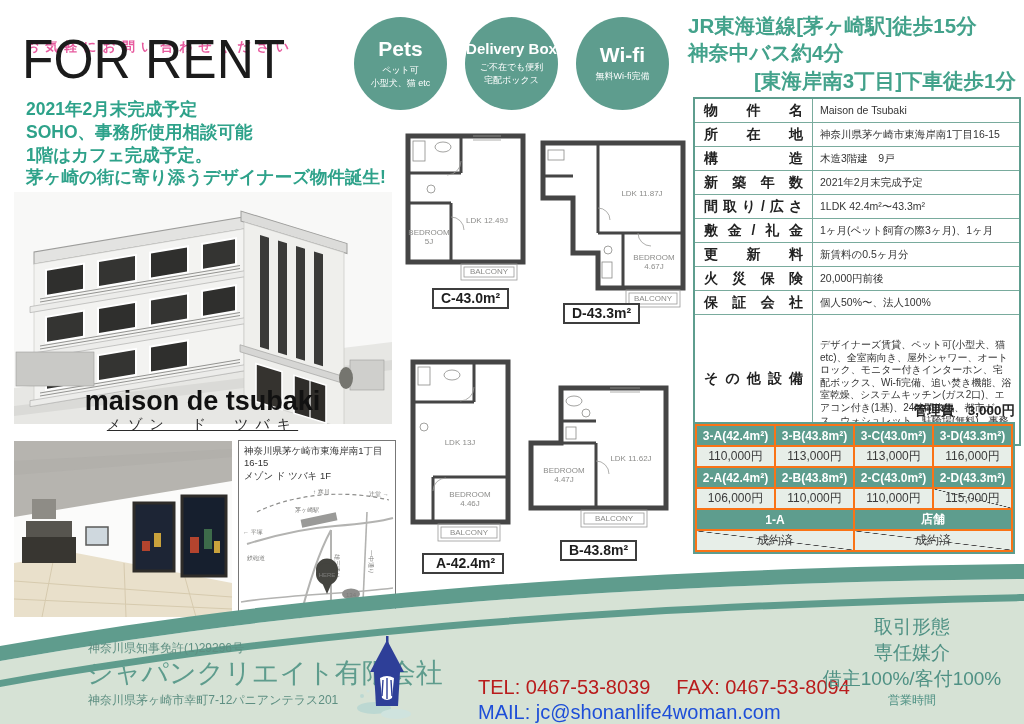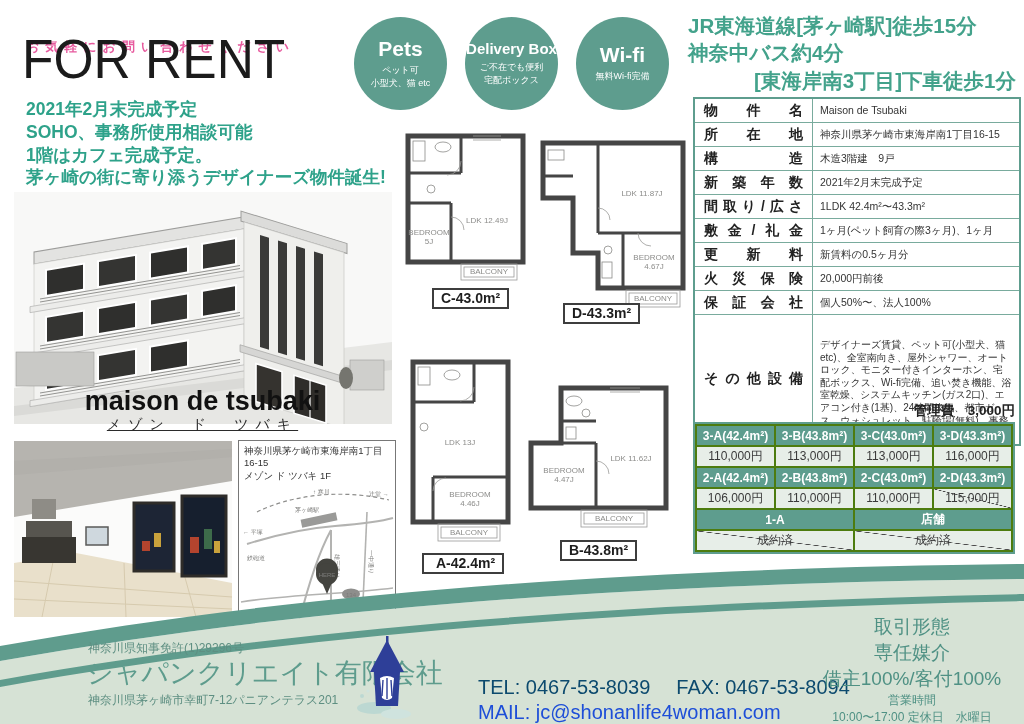--- a/index.html
+++ b/index.html
@@ -29,21 +29,21 @@
   .prow:first-child{border-top:none;}
   .prow.tall{min-height:86px;}
   .plabel{width:99px;min-width:99px;border-right:1px solid #79ab9d;display:flex;align-items:center;padding:0 9px;box-sizing:content-box;}
   .plabel span{width:100%;font-weight:bold;font-size:14px;color:#222;text-align:justify;text-align-last:justify;}
   .pvalue{flex:1;display:flex;align-items:center;font-size:10.5px;color:#333;padding:2px 7px;line-height:1.25;}
   .prow.tall .pvalue{font-size:10px;line-height:1.26;padding:4px 7px;margin-top:20px;}
 
   .mgmt{left:693px;top:402px;width:322px;text-align:right;font-size:13.5px;font-weight:bold;color:#222;}
 
   
-  .price{left:693px;top:422px;width:322px;border:2px solid #5e9d8e;background:#4d7c0f;padding:2px;box-sizing:border-box;
+  .price{left:693px;top:422px;width:322px;border:2px solid #5e9d8e;background:#f97316;padding:2px;box-sizing:border-box;
          display:grid;grid-template-columns:repeat(4,1fr);gap:2px;}
   .pcell{height:19px;display:flex;align-items:center;justify-content:center;font-size:12px;white-space:nowrap;}
   .phead{background:#5e9d8e;color:#fff;font-weight:bold;}
   .pval{background:#e7eee8;color:#3a3a3a;}
   .wide{grid-column:span 2;}
   .sold{background-image:linear-gradient(to right top,transparent 48.8%,#4c4c4c 49.6%,#4c4c4c 50.4%,transparent 51.2%);}
 
   
   .plancap{border:2px solid #3d3d3d;background:#fff;color:#1e1e1e;font-weight:bold;font-size:14px;padding:0 7px;line-height:17px;white-space:nowrap;}
 
@@ -59,21 +59,21 @@
 
   
   .mappanel{left:238px;top:440px;width:158px;height:177px;background:#fff;border:1px solid #777;box-sizing:border-box;}
   .mapaddr{font-size:9.5px;color:#333;line-height:1.3;padding:4px 5px 0 5px;}
   .map text{fill:#7c7c7a;font-size:6px;}
 
   
   .f-license{left:88px;top:640px;font-size:12px;color:#5e8f82;}
   .f-company{left:86px;top:655px;font-size:27px;color:#5e9c8d;}
   .f-address{left:88px;top:692px;font-size:12px;color:#5e8f82;}
-  .f-tel{left:478px;top:676px;font-size:20px;color:#0c4a6e;display:flex;gap:26px;}
+  .f-tel{left:478px;top:676px;font-size:20px;color:#b91c1c;display:flex;gap:26px;}
   .f-mail{left:478px;top:701px;font-size:20px;color:#1d4ed8;}
   .f-right{left:806px;top:616px;width:212px;text-align:center;color:#4f9184;line-height:1.2;}
   .f-right .big{font-size:19px;margin-bottom:3px;}
   .f-right .sm{font-size:12px;margin-top:2px;}
 </style>
 </head>
 <body>
 
 <div class="page">
 
@@ -405,16 +405,15 @@
     <span>TEL: 0467-53-8039</span>
     <span>FAX: 0467-53-8094</span>
   </div>
   <div class="abs f-mail">MAIL: jc@shonanlife4woman.com</div>
 
   <div class="abs f-right">
     <div class="big">取引形態</div>
     <div class="big">専任媒介</div>
     <div class="big">借主100%/客付100%</div>
     <div class="sm">営業時間</div>
-    <div class="sm">10:00〜17:00 定休日　水曜日</div>
   </div>
 
 </div>
 
 </body></html>

